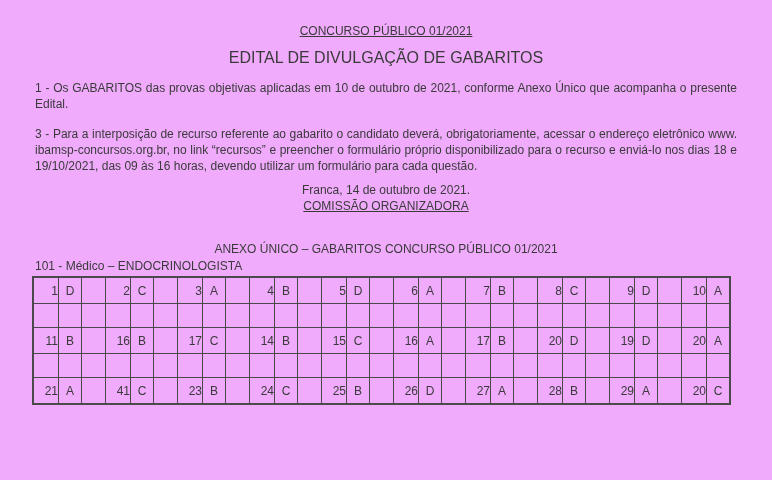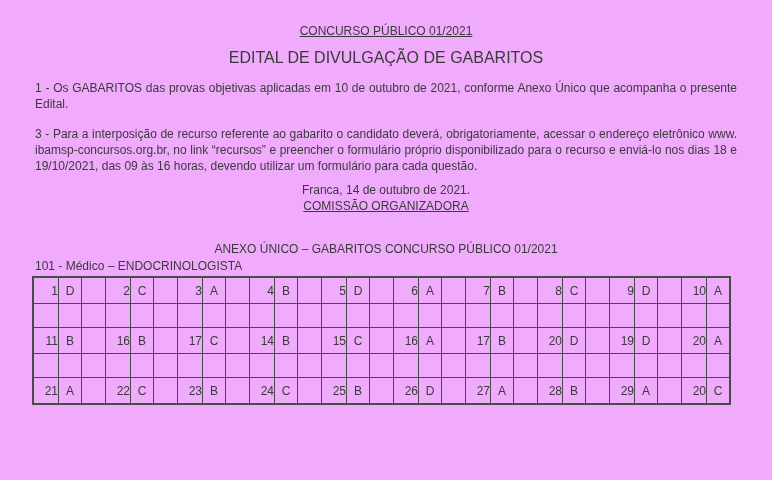--- a/index.html
+++ b/index.html
@@ -215,21 +215,21 @@
           <td class="num"></td>
           <td class="ans"></td>
           <td class="sp"></td>
           <td class="num"></td>
           <td class="ans"></td>
         </tr>
         <tr>
           <td class="num">21</td>
           <td class="ans">A</td>
           <td class="sp"></td>
-          <td class="num">22</td>
+          <td class="num">41</td>
           <td class="ans">C</td>
           <td class="sp"></td>
           <td class="num">23</td>
           <td class="ans">B</td>
           <td class="sp"></td>
           <td class="num">24</td>
           <td class="ans">C</td>
           <td class="sp"></td>
           <td class="num">25</td>
           <td class="ans">B</td>

